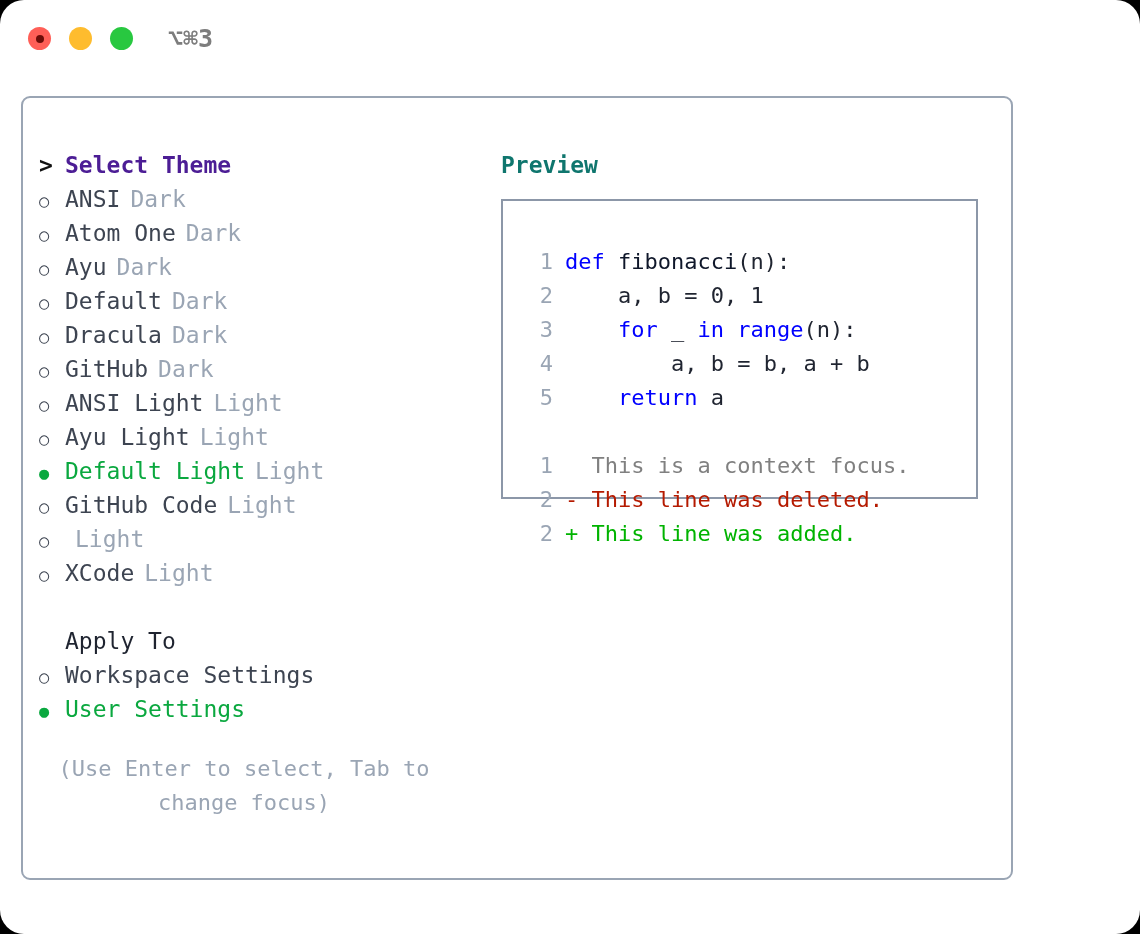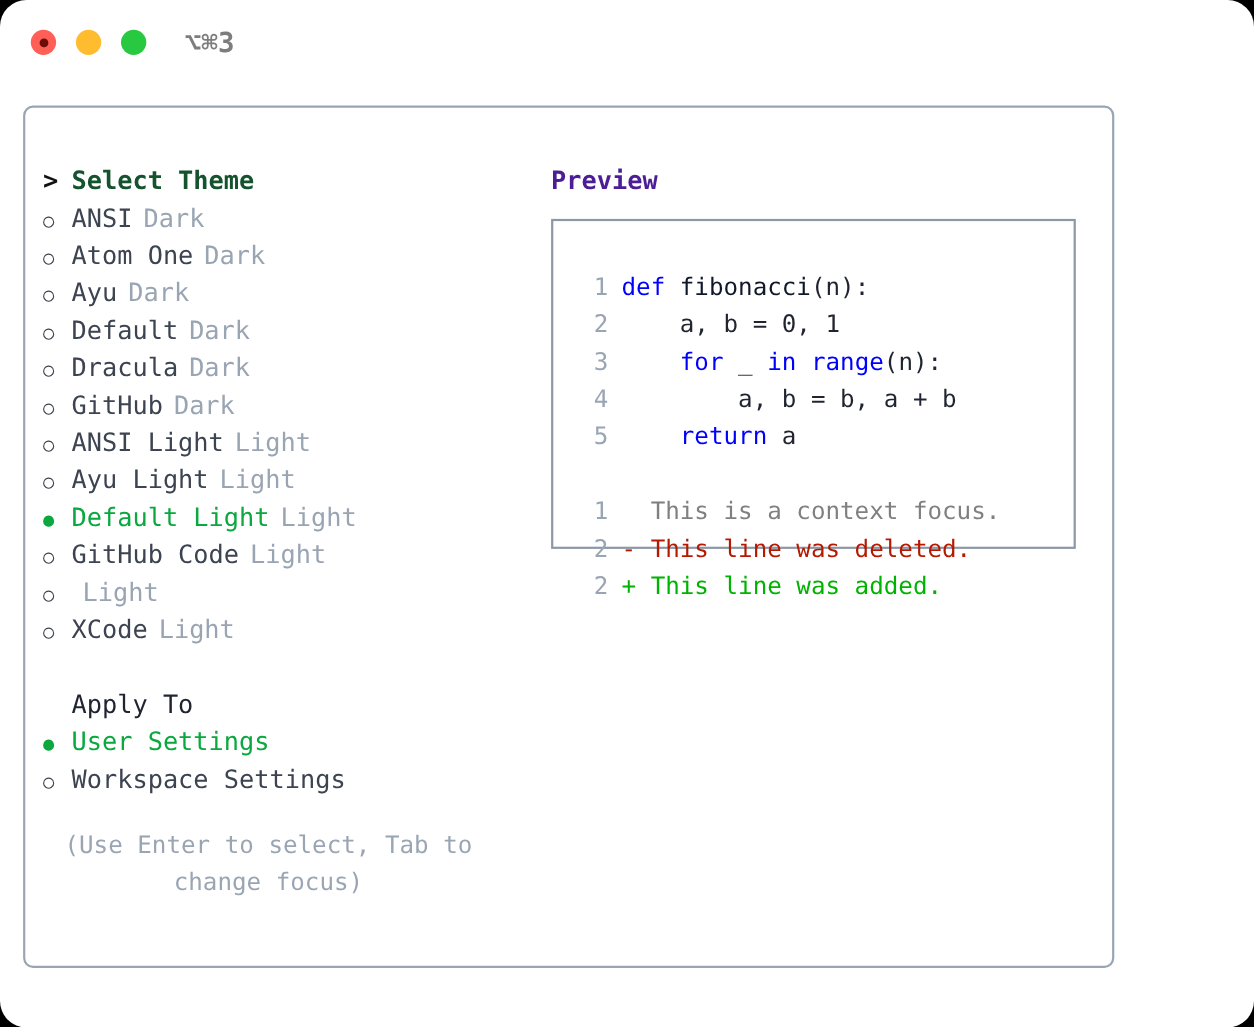--- a/index.html
+++ b/index.html
@@ -107,21 +107,21 @@
     color: #3d4451;
     font-size: 23px;
   }
   .marker.dot-empty::before { content: "\25CB"; font-size: 17px; }
   .marker.dot-full::before  { content: "\25CF"; font-size: 17px; color: #0aa83f; }
   .marker.caret { font-weight: bold; color: #111111; }
   .marker.blank::before { content: ""; }
 
   .hdr-label {
     font-weight: bold;
-    color: #14532d;
+    color: #4c1d95;
     font-size: 23px;
   }
   .item-label {
     color: #3d4451;
   }
   .item-label.selected {
     color: #0aa83f;
   }
   .tag {
     color: #9aa5b4;
@@ -145,21 +145,21 @@
   
   .right-col {
     position: absolute;
     left: 478px;
     top: 50px;
     width: 490px;
   }
   .preview-title {
     font-size: 23px;
     font-weight: bold;
-    color: #4c1d95;
+    color: #0f766e;
     line-height: 34px;
     margin-bottom: 17px;
   }
   .preview-box {
     width: 477px;
     height: 300px;
     border: 2px solid #8c97a8;
     background: #ffffff;
     box-sizing: border-box;
     padding: 44px 0 0 0;
@@ -283,29 +283,29 @@
       </div>
 
       <div class="spacer"></div>
 
       <div class="row">
         <span class="marker blank"></span>
         <span class="section-label">Apply To</span>
       </div>
 
       <div class="row">
+        <span class="marker dot-empty"></span>
+        <span class="item-label">Workspace Settings</span>
+      </div>
+
+      <div class="row">
         <span class="marker dot-full"></span>
         <span class="item-label selected">User Settings</span>
       </div>
 
-      <div class="row">
-        <span class="marker dot-empty"></span>
-        <span class="item-label">Workspace Settings</span>
-      </div>
-
       <div class="hint">(Use Enter to select, Tab to change focus)</div>
     </div>
 
     <div class="right-col">
       <div class="preview-title">Preview</div>
 
       <div class="preview-box">
 
         <div class="code-line">
           <span class="lineno">1</span>

